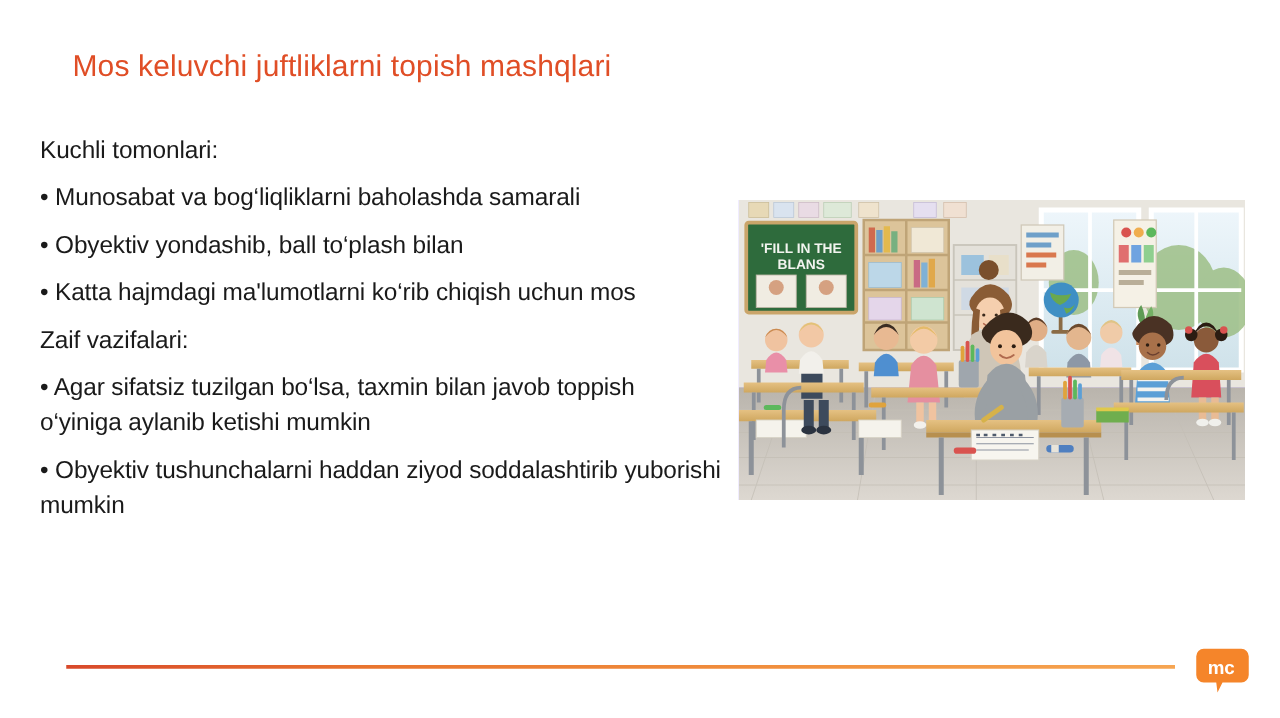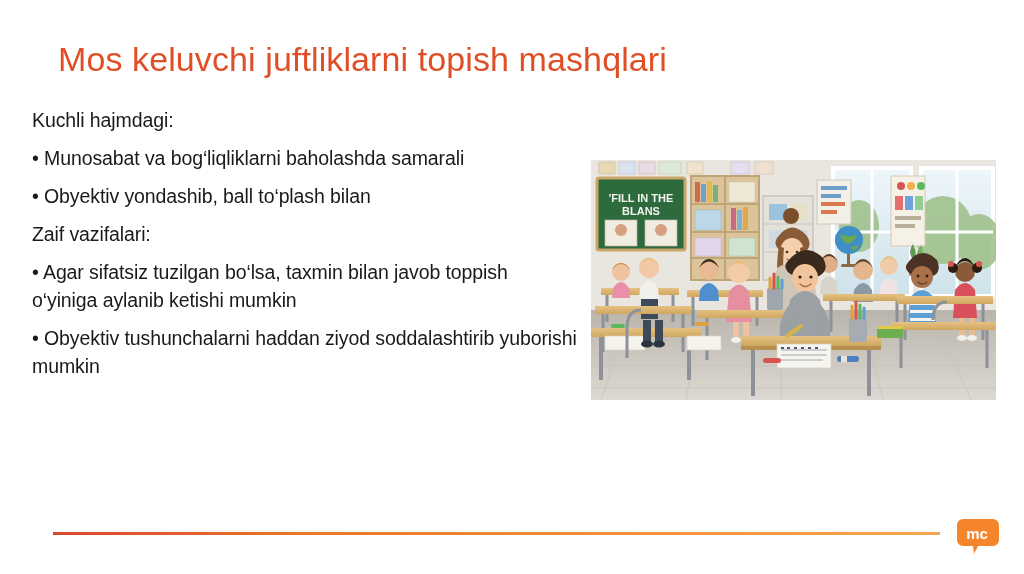--- a/index.html
+++ b/index.html
@@ -18,21 +18,21 @@
     position: absolute;
     inset: 0;
     background: #ffffff;
   }
   
   .slide-title {
     position: absolute;
     left: 58px;
     top: 40px;
     width: 720px;
-    font-size: 34px;
+    font-size: 24px;
     font-weight: 400;
     color: #e04e26;
     letter-spacing: 0.1px;
     white-space: nowrap;
   }
   
   .body-col {
     position: absolute;
     left: 32px;
     top: 106px;
@@ -82,23 +82,24 @@
   .logo svg { display: block; }
 </style>
 </head>
 <body>
 
 <div class="slide">
 
   <div class="slide-title">Mos keluvchi juftliklarni topish mashqlari</div>
 
   <div class="body-col">
-    <p class="para heading">Kuchli hajmdagi:</p>
+    <p class="para heading">Kuchli tomonlari:</p>
     <p class="para">• Munosabat va bog‘liqliklarni baholashda samarali</p>
     <p class="para">• Obyektiv yondashib, ball to‘plash bilan</p>
+    <p class="para">• Katta hajmdagi ma'lumotlarni ko‘rib chiqish uchun mos</p>
     <p class="para heading">Zaif vazifalari:</p>
     <p class="para">• Agar sifatsiz tuzilgan bo‘lsa, taxmin bilan javob toppish o‘yiniga aylanib ketishi mumkin</p>
     <p class="para">• Obyektiv tushunchalarni haddan ziyod soddalashtirib yuborishi mumkin</p>
   </div>
 
   <div class="picture-frame">
     <svg class="pic" viewBox="0 0 405 240" preserveAspectRatio="none">
       <defs>
         <linearGradient id="winLight" x1="0" y1="0" x2="0" y2="1">
           <stop offset="0%" stop-color="#eef6fb"></stop>

